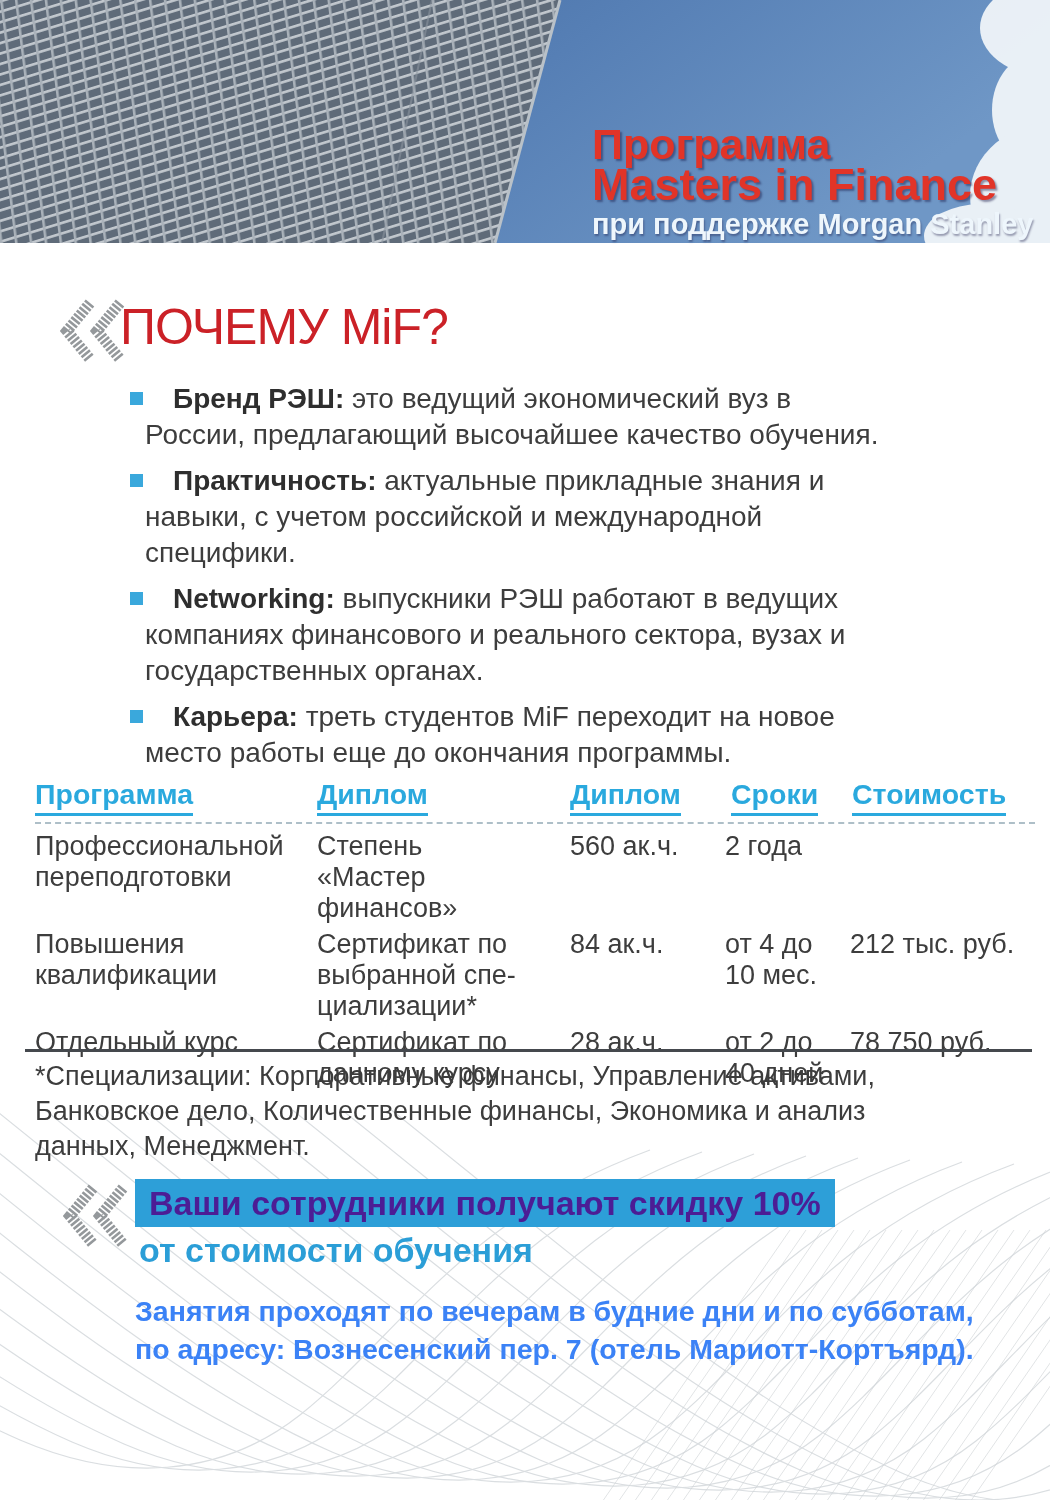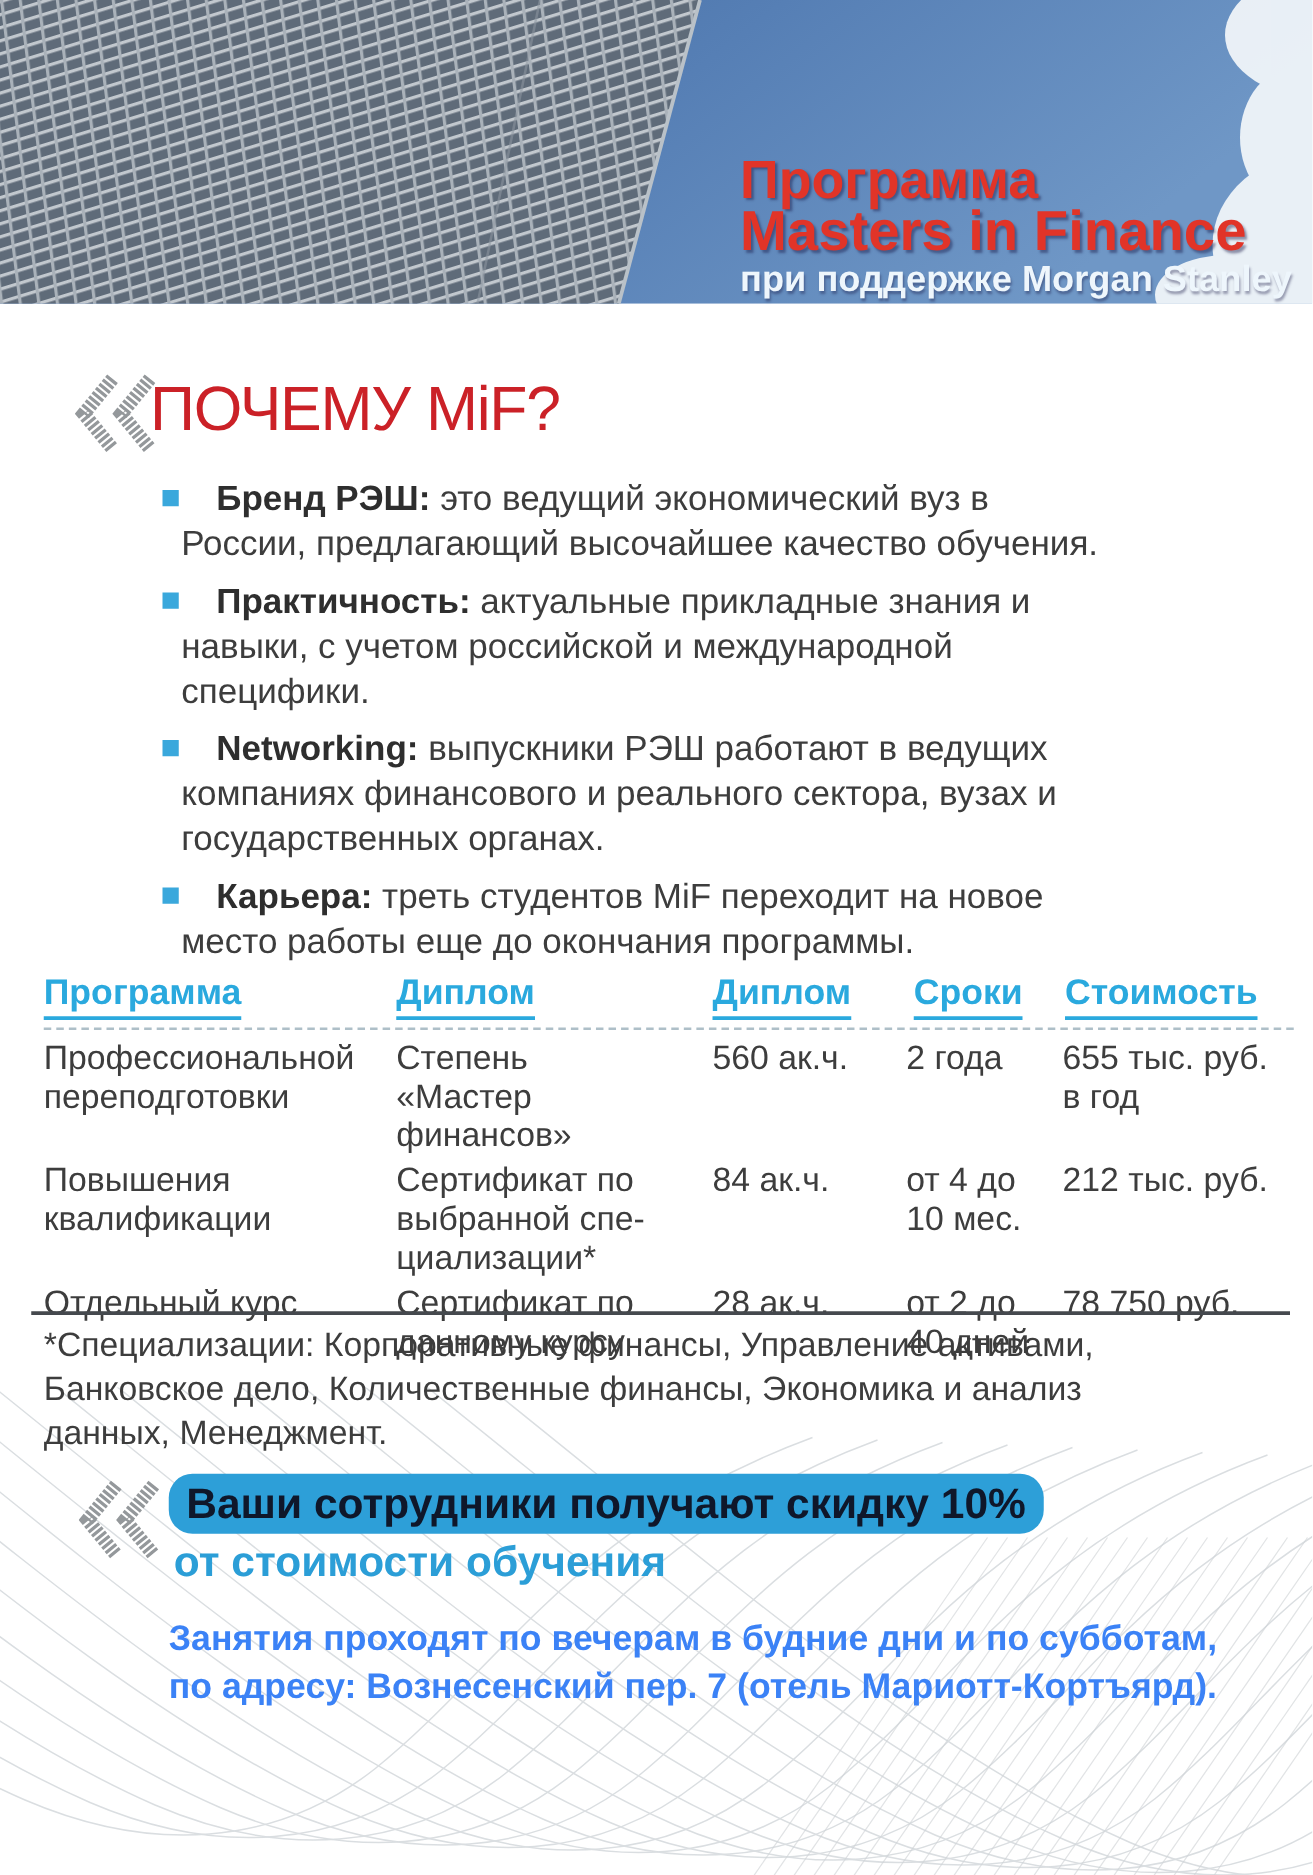--- a/index.html
+++ b/index.html
@@ -43,22 +43,22 @@
   .trow > div:nth-child(4){padding-left:8px;padding-right:8px;}
   .trow > div:nth-child(5){padding-right:0;}
 
   .rule{position:absolute;left:25px;top:1049px;width:1007px;height:3px;background:#45494e;}
   .footnote{position:absolute;left:35px;top:1059px;width:905px;font-size:27px;
             line-height:35px;color:#3d3d3d;}
 
   
   .offer-chevron{position:absolute;left:63px;top:1184px;}
   .offer-bar{position:absolute;left:135px;top:1179px;height:48px;line-height:48px;
-             background:#2d9fd8;color:#0f172a;font-size:34px;font-weight:bold;
-             padding:0 14px;white-space:nowrap;border-radius:19px;}
+             background:#2d9fd8;color:#4c1d95;font-size:34px;font-weight:bold;
+             padding:0 14px;white-space:nowrap;}
   .offer-line2{position:absolute;left:139px;top:1231px;color:#2b9ed7;font-size:34px;
              font-weight:bold;}
 
   .schedule{position:absolute;left:135px;top:1292px;font-size:28.5px;font-weight:bold;
             color:#3b82f6;line-height:38px;}
 
   
   .waves{position:absolute;left:0;top:1110px;}
 </style>
 </head>
@@ -184,21 +184,20 @@
       <div><span>Диплом</span></div>
       <div><span>Сроки</span></div>
       <div><span>Стоимость</span></div>
     </div>
 
     <div class="trow">
       <div>Профессиональной переподготовки</div>
       <div>Степень «Мастер финансов»</div>
       <div>560 ак.ч.</div>
       <div>2 года</div>
-      <div>655 тыс. руб. в год</div>
     </div>
     <div class="trow">
       <div>Повышения квалификации</div>
       <div>Сертификат по выбранной спе­циализации*</div>
       <div>84 ак.ч.</div>
       <div>от 4 до 10 мес.</div>
       <div>212 тыс. руб.</div>
     </div>
     <div class="trow">
       <div>Отдельный курс</div>

